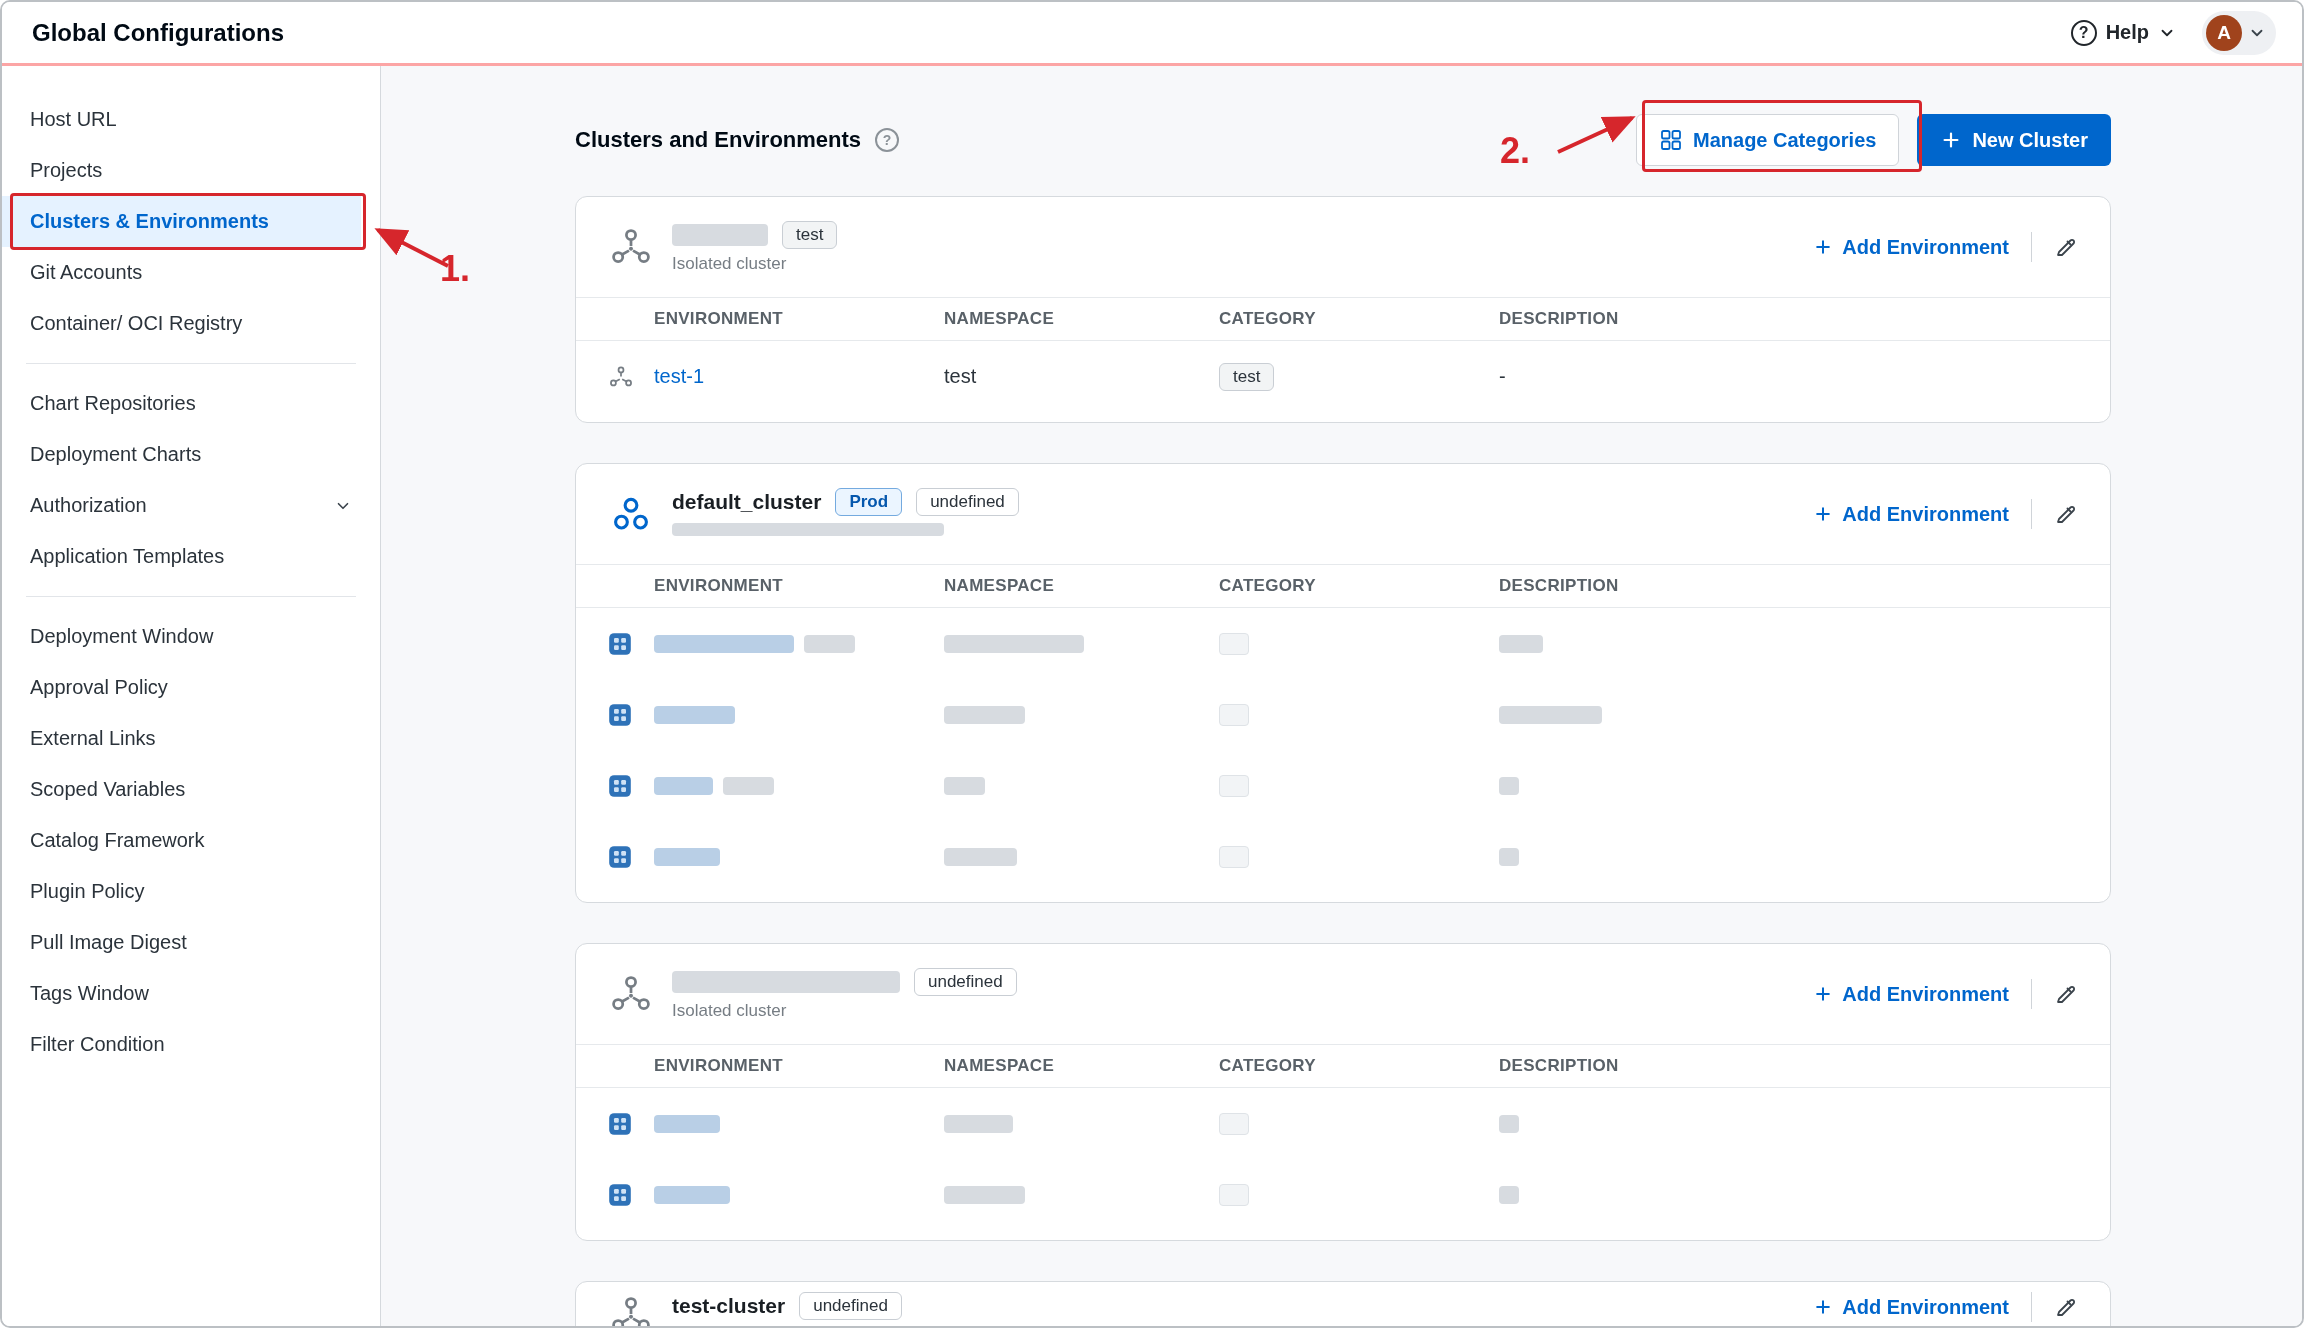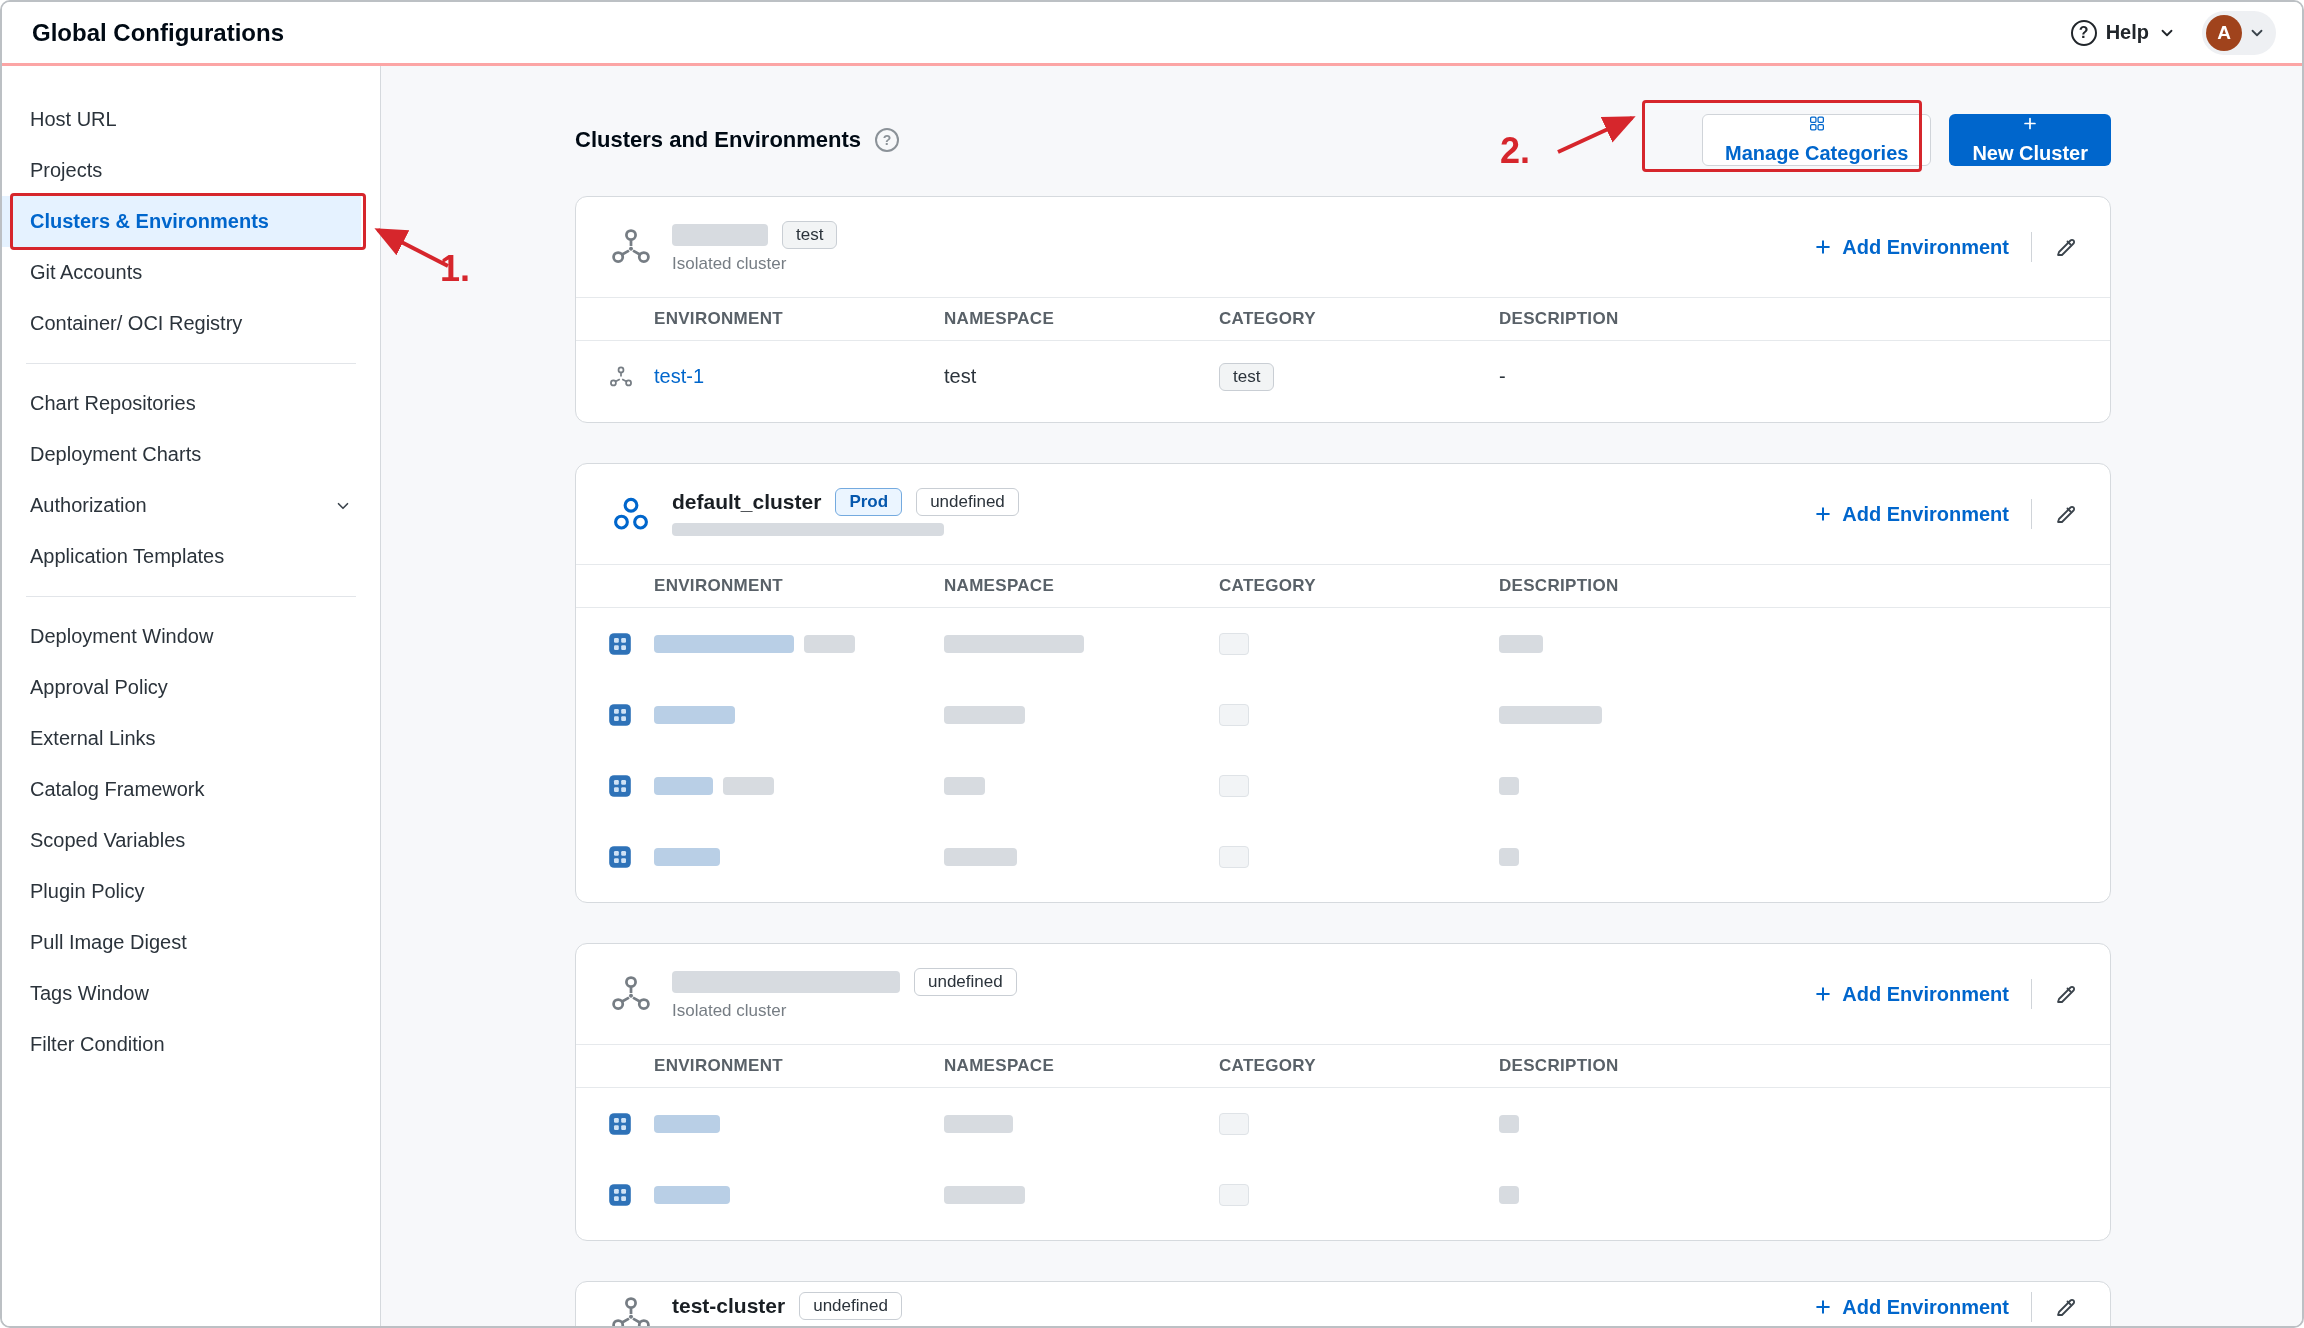--- a/index.html
+++ b/index.html
@@ -33,21 +33,21 @@
 
   .main { flex:1; background:#f7f8fa; padding:48px 191px 0 194px; overflow:hidden; }
   .main-header { display:flex; align-items:center; justify-content:space-between;
     min-height:52px; margin-bottom:30px; }
   .main-title-wrap { display:flex; align-items:center; gap:14px; }
   .main-title { font-size:22px; font-weight:700; color:#000a14; }
   .qmark-gray { width:24px; height:24px; border:2px solid #8b9298; color:#8b9298; border-radius:50%;
     display:flex; align-items:center; justify-content:center; font-size:14px; font-weight:700; }
   .header-actions { display:flex; align-items:center; gap:18px; }
   .btn { height:52px; display:flex; align-items:center; gap:10px; border-radius:6px;
-    font-size:20px; font-weight:600; cursor:pointer; padding:0 22px; border:1px solid transparent;flex-direction:column; }
+    font-size:20px; font-weight:600; cursor:pointer; padding:0 22px; border:1px solid transparent; }
   .btn-secondary { background:#fff; color:#0066CC; border-color:#d0d4d9; }
   .btn-primary { background:#0066CC; color:#fff; }
 
   
   .card { background:#fff; border:1px solid #d6dade; border-radius:12px; margin-bottom:40px; overflow:hidden; }
   .card:last-child { margin-bottom:0; }
   .card-header { display:flex; align-items:center; padding:18px 32px; min-height:100px; }
   .card-header.cut { align-items:flex-start; padding-top:10px; min-height:0; }
   .cluster-icon { width:46px; height:46px; flex:0 0 46px; display:flex; align-items:center; justify-content:center; }
   .cluster-info { margin-left:18px; }
@@ -149,24 +149,24 @@
       <div class="side-item">
           <span>Deployment Window</span>
         </div>
       <div class="side-item">
           <span>Approval Policy</span>
         </div>
       <div class="side-item">
           <span>External Links</span>
         </div>
       <div class="side-item">
+          <span>Scoped Variables</span>
+        </div>
+      <div class="side-item">
           <span>Catalog Framework</span>
-        </div>
-      <div class="side-item">
-          <span>Scoped Variables</span>
         </div>
       <div class="side-item">
           <span>Plugin Policy</span>
         </div>
       <div class="side-item">
           <span>Pull Image Digest</span>
         </div>
       <div class="side-item">
           <span>Tags Window</span>
         </div>

